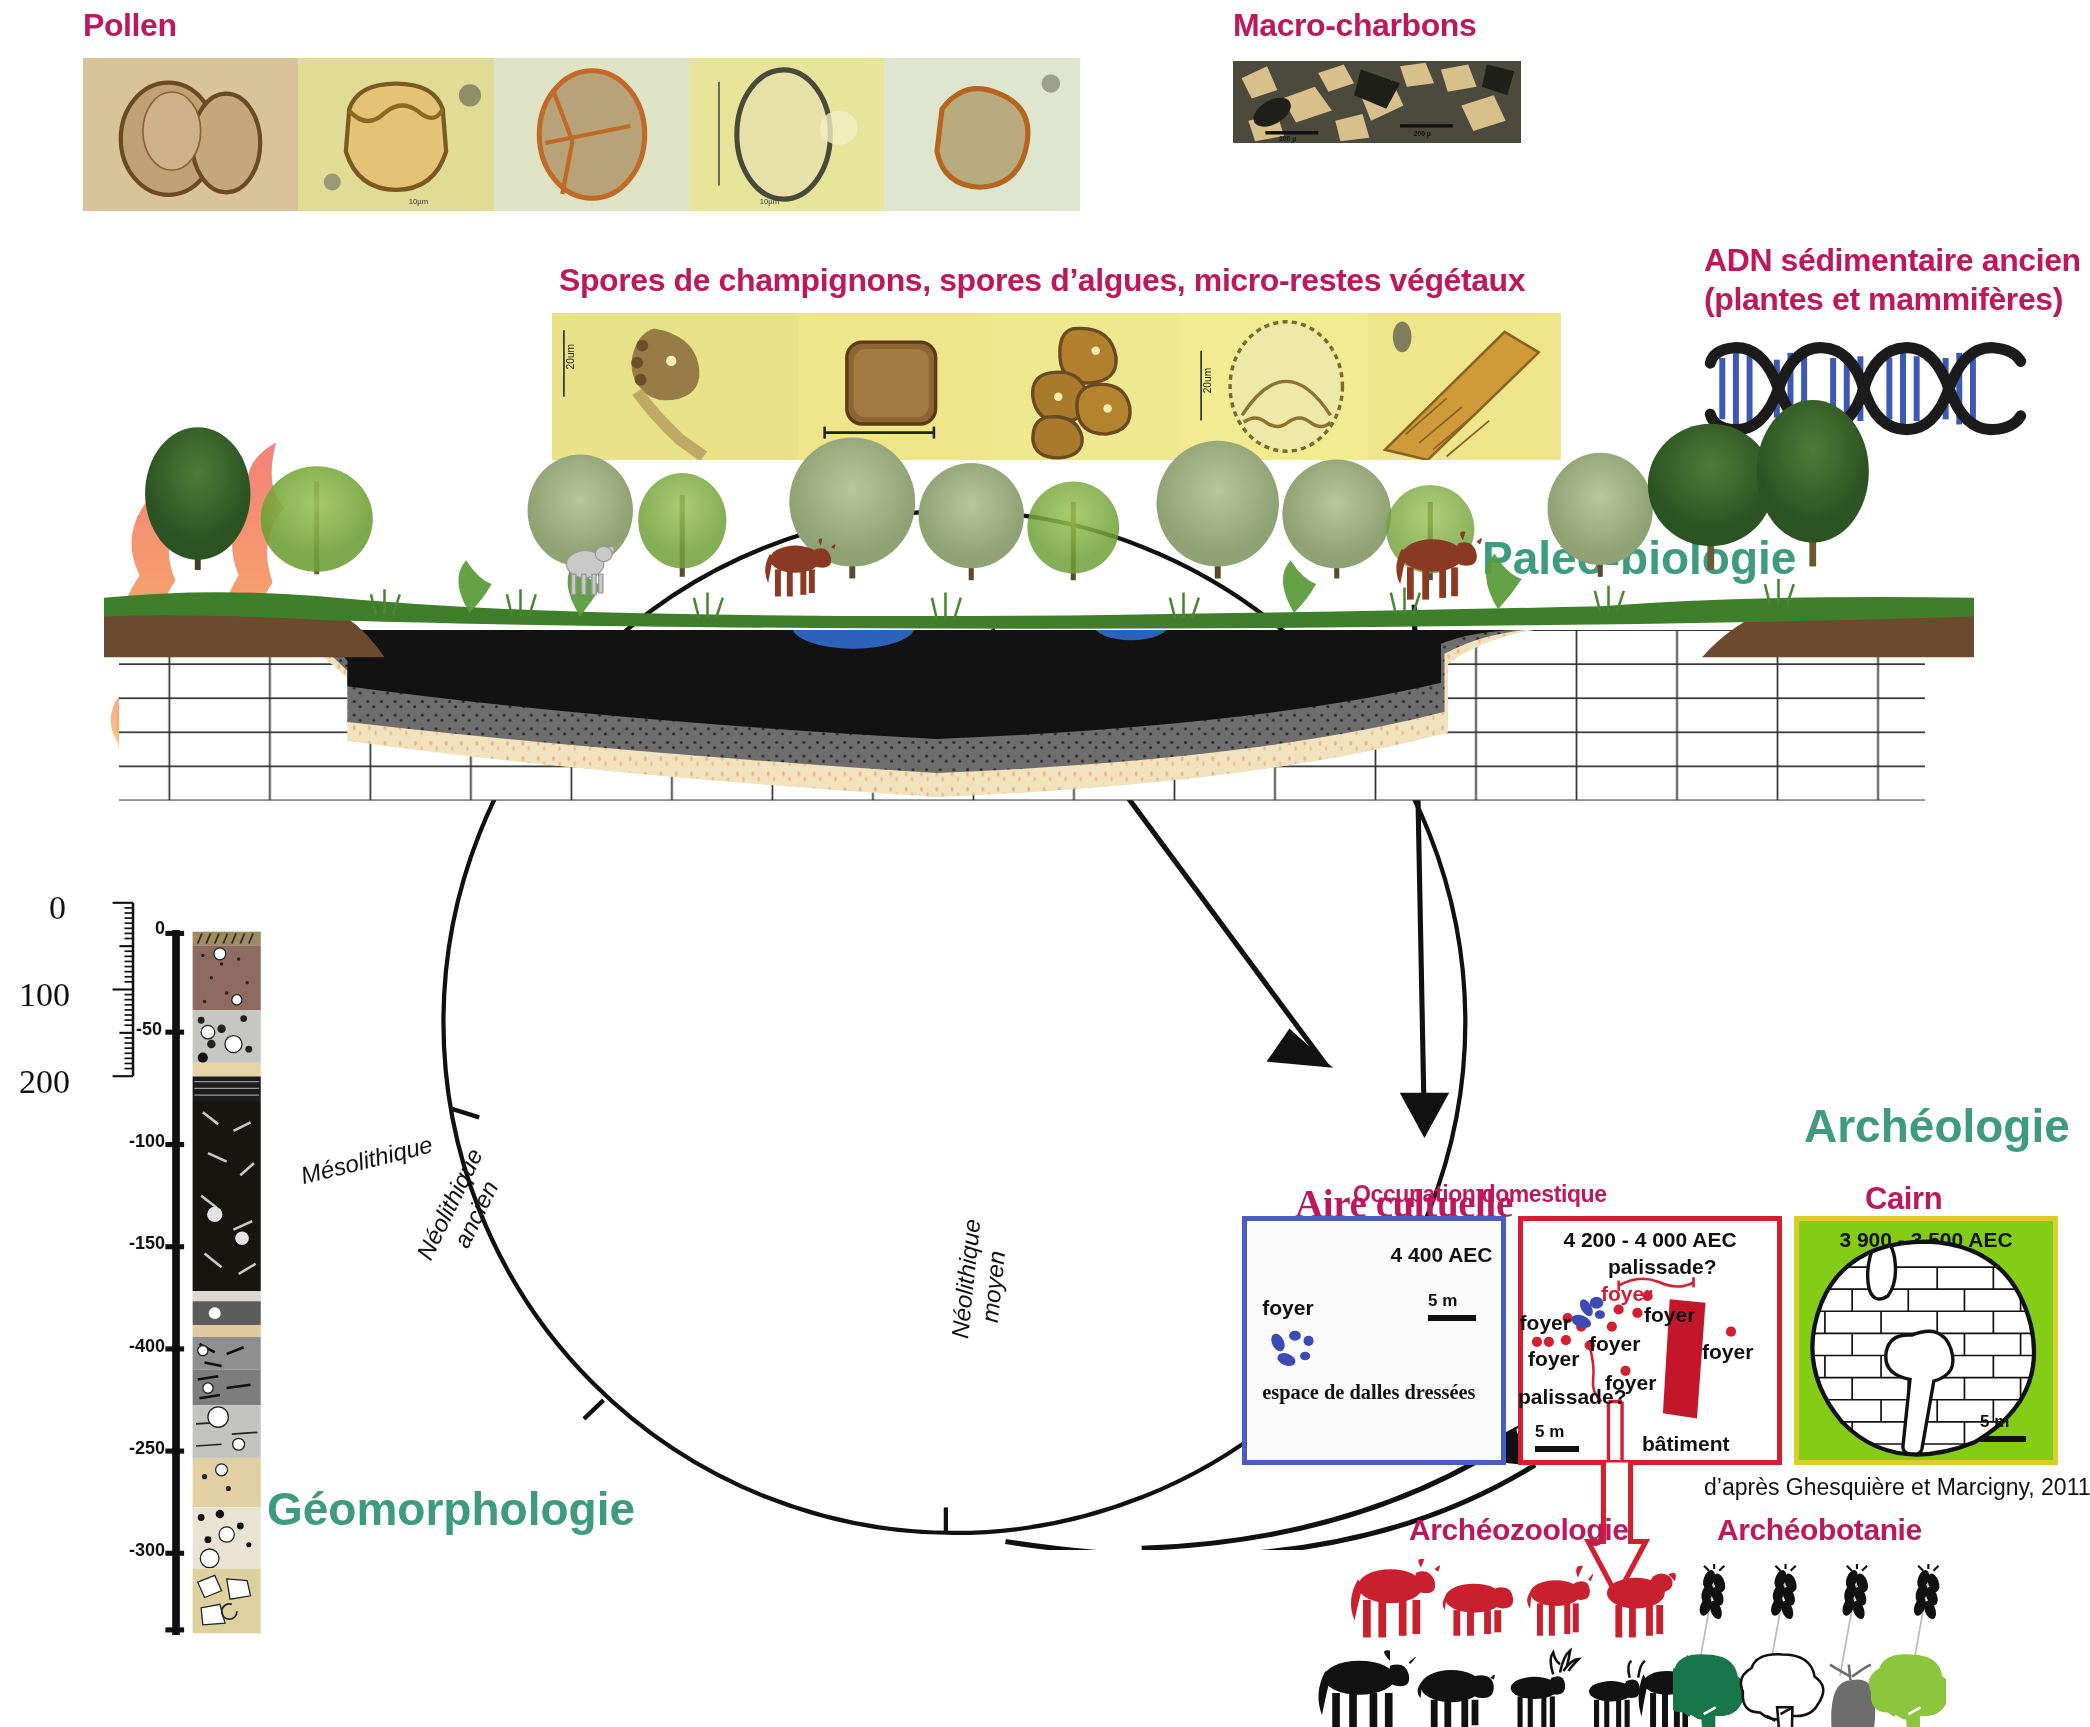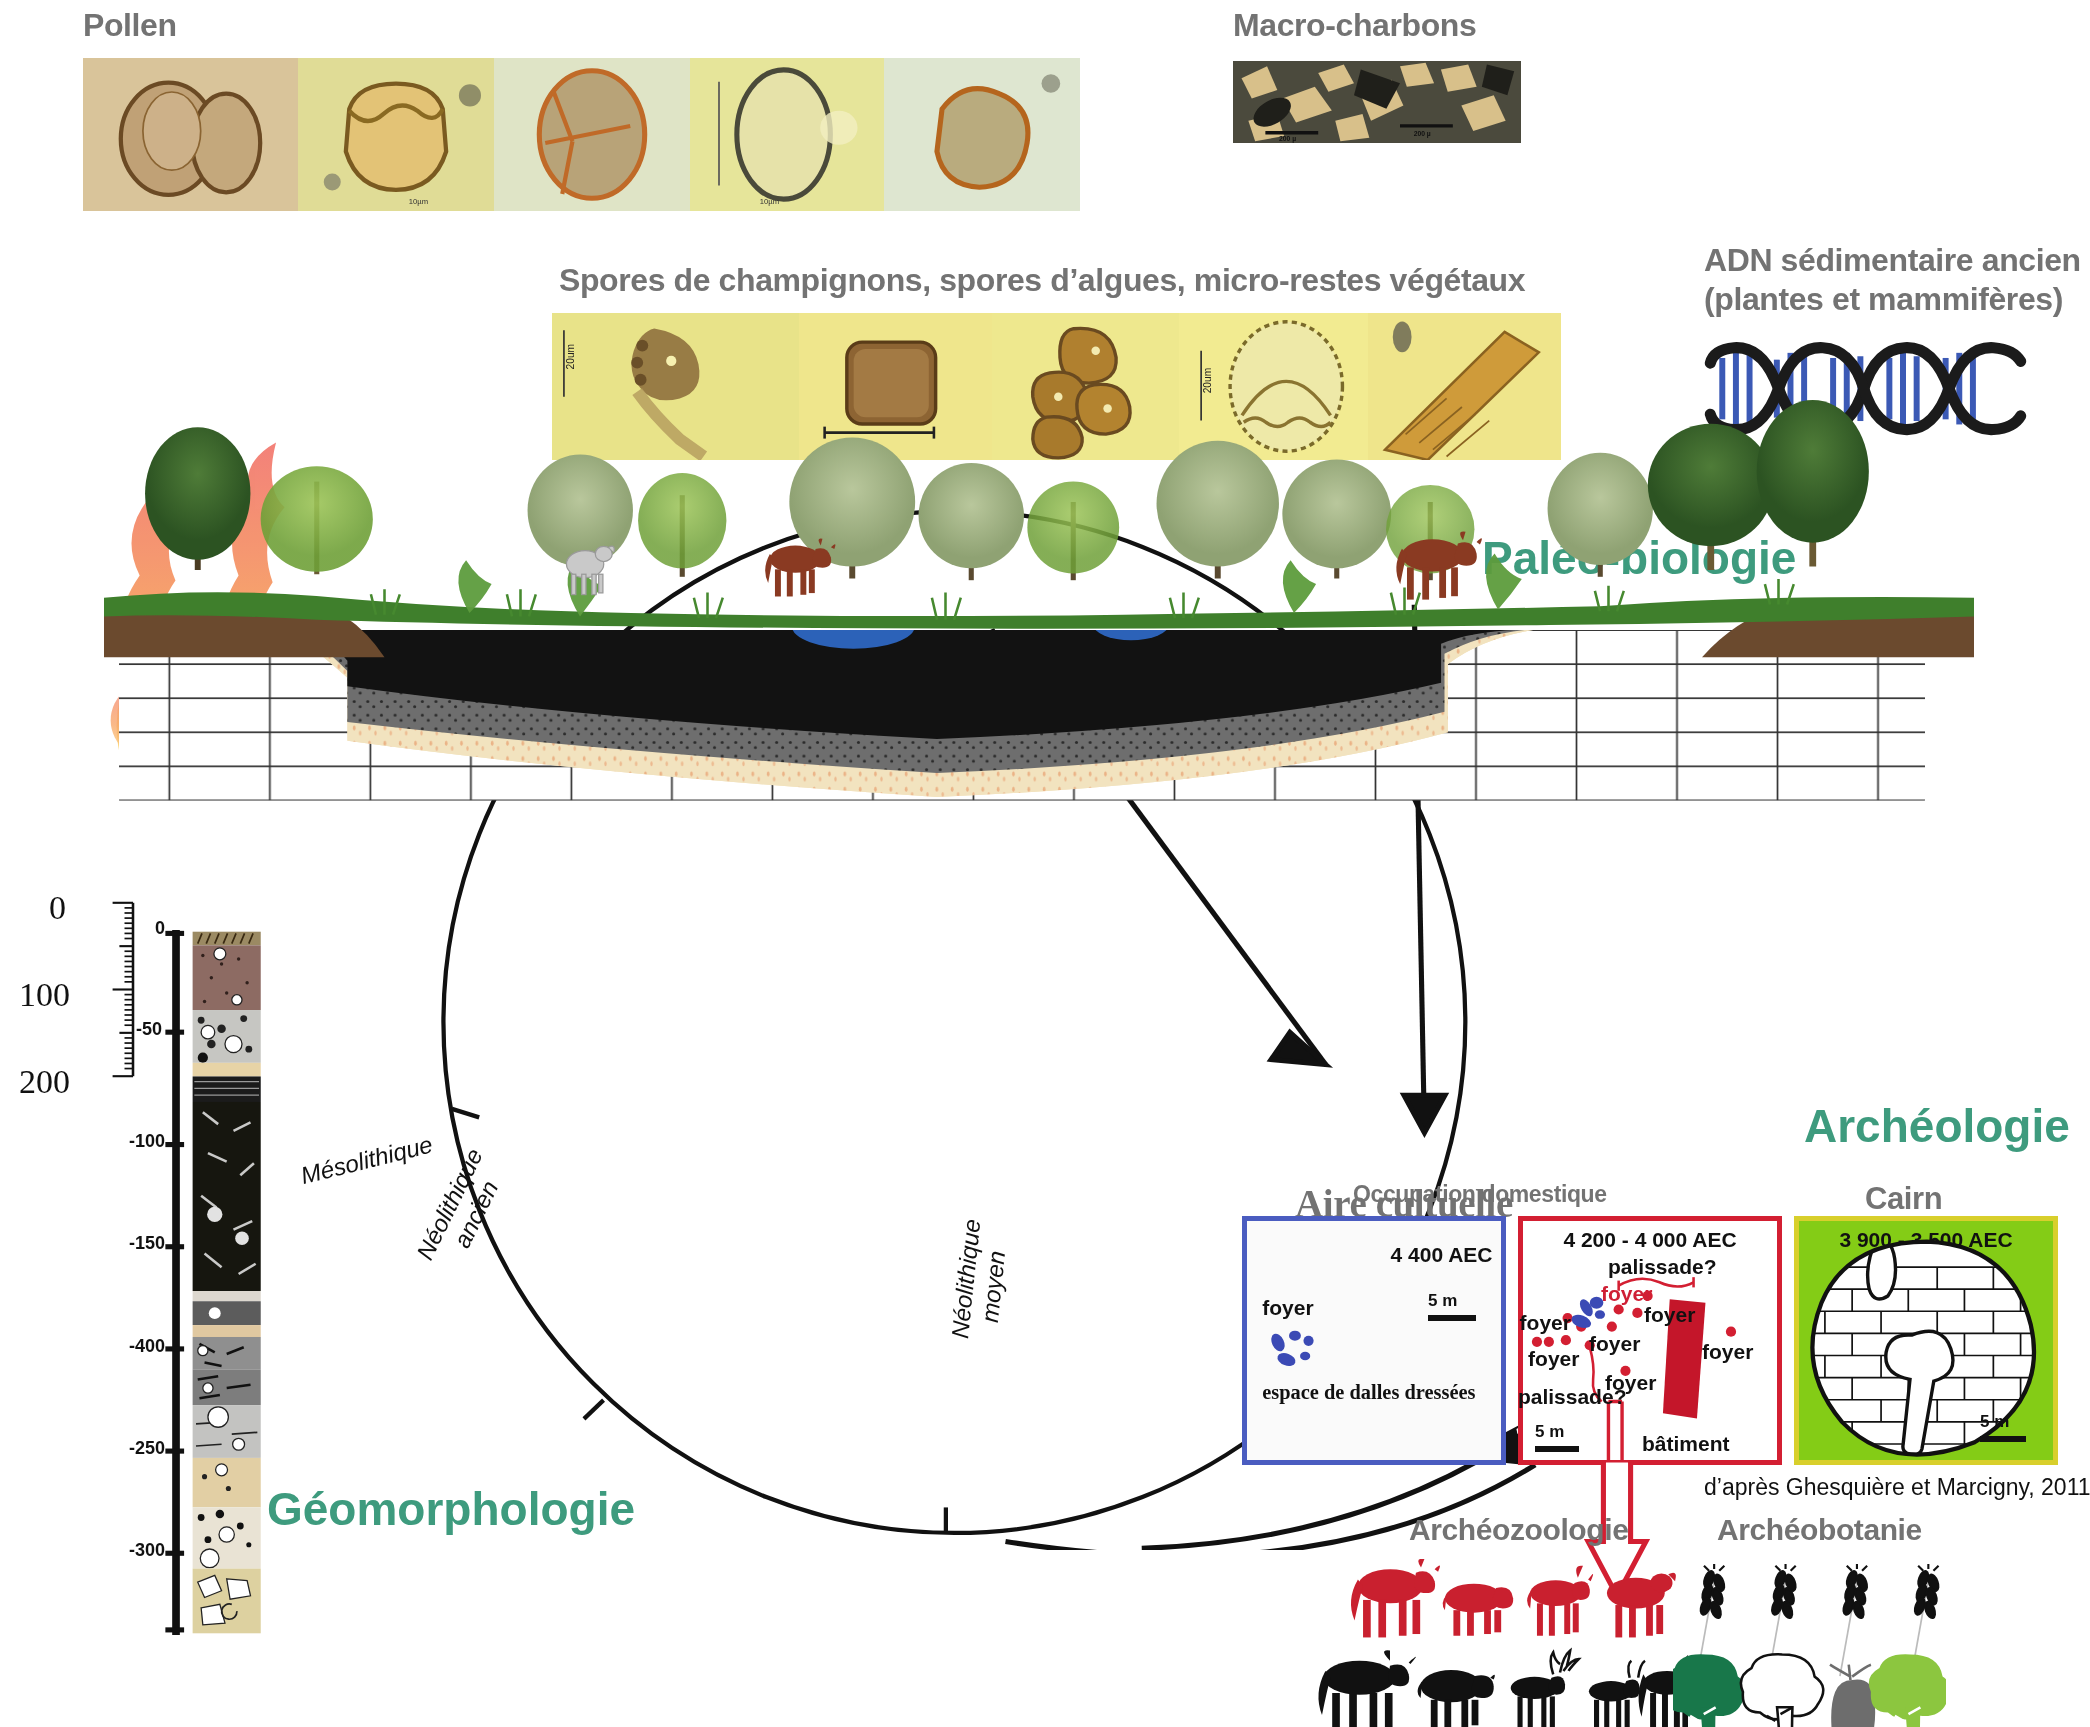--- a/index.html
+++ b/index.html
@@ -1,19 +1,19 @@
 <!DOCTYPE html>
 <html style="font-size:13.6px"><head>
 <meta charset="utf-8">
 <style>
   html,body{margin:0;padding:0;background:#fff;}
   body{width:2090px;height:1727px;position:relative;overflow:hidden;
        font-family:"Liberation Sans",sans-serif;color:#111;}
   .abs{position:absolute;}
-  .hdr{font-weight:bold;font-size:32px;letter-spacing:-0.4px;color:#737373;white-space:nowrap;}
+  .hdr{font-weight:bold;font-size:32px;letter-spacing:-0.4px;color:#be185d;white-space:nowrap;}
   .greenhdr{color:#3e9b7e;font-weight:bold;font-size:46px;white-space:nowrap;}
   .boxdate{font-size:21px;font-weight:bold;white-space:nowrap;}
   .foyer{font-size:21px;font-weight:bold;white-space:nowrap;}
   .foyer.red{color:#cf1f35;}
   .scale{font-size:17px;font-weight:bold;white-space:nowrap;}
   .credit{font-size:23px;white-space:nowrap;}
   .period{font-size:24px;font-style:italic;white-space:nowrap;}
   .depthlbl{font-size:34px;white-space:nowrap;font-family:"Liberation Serif",serif;}
   .corelbl{font-size:18px;font-weight:bold;white-space:nowrap;}
 

